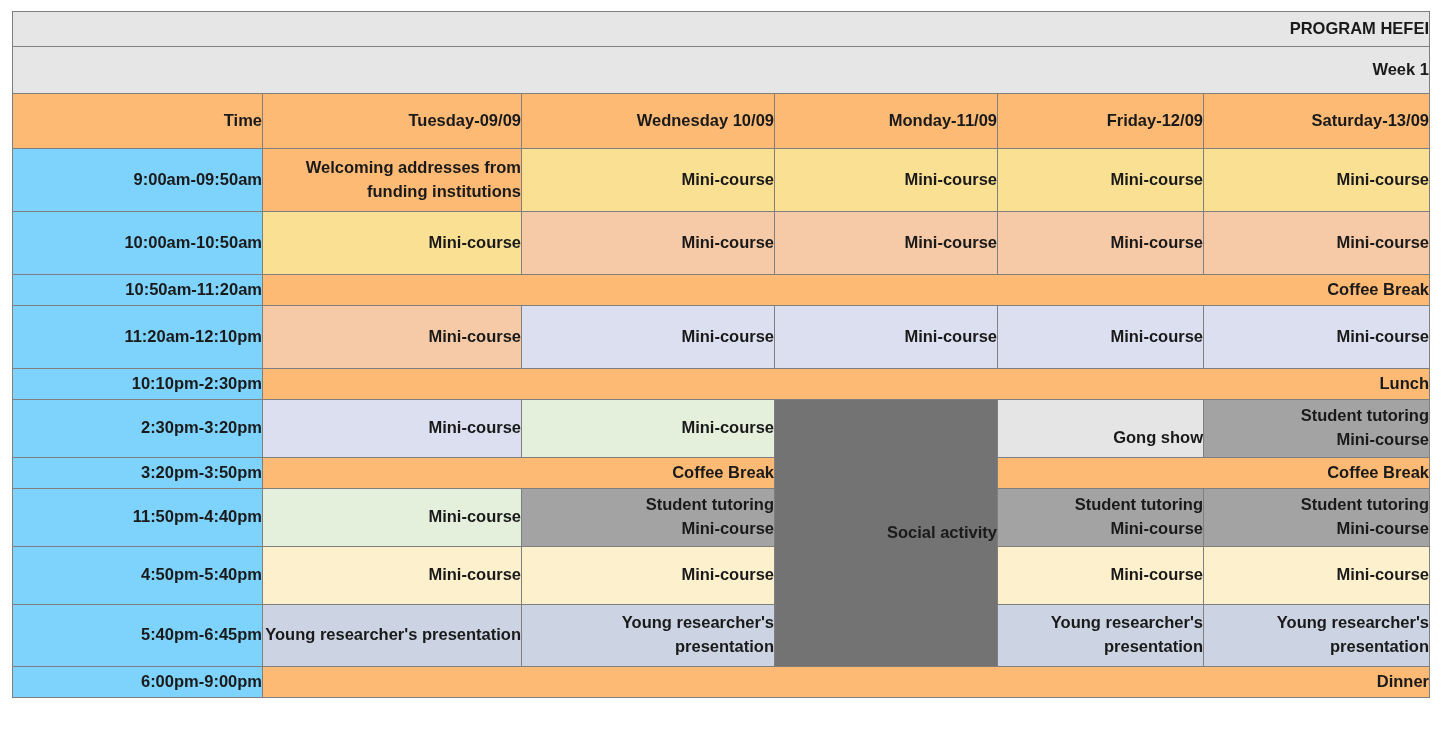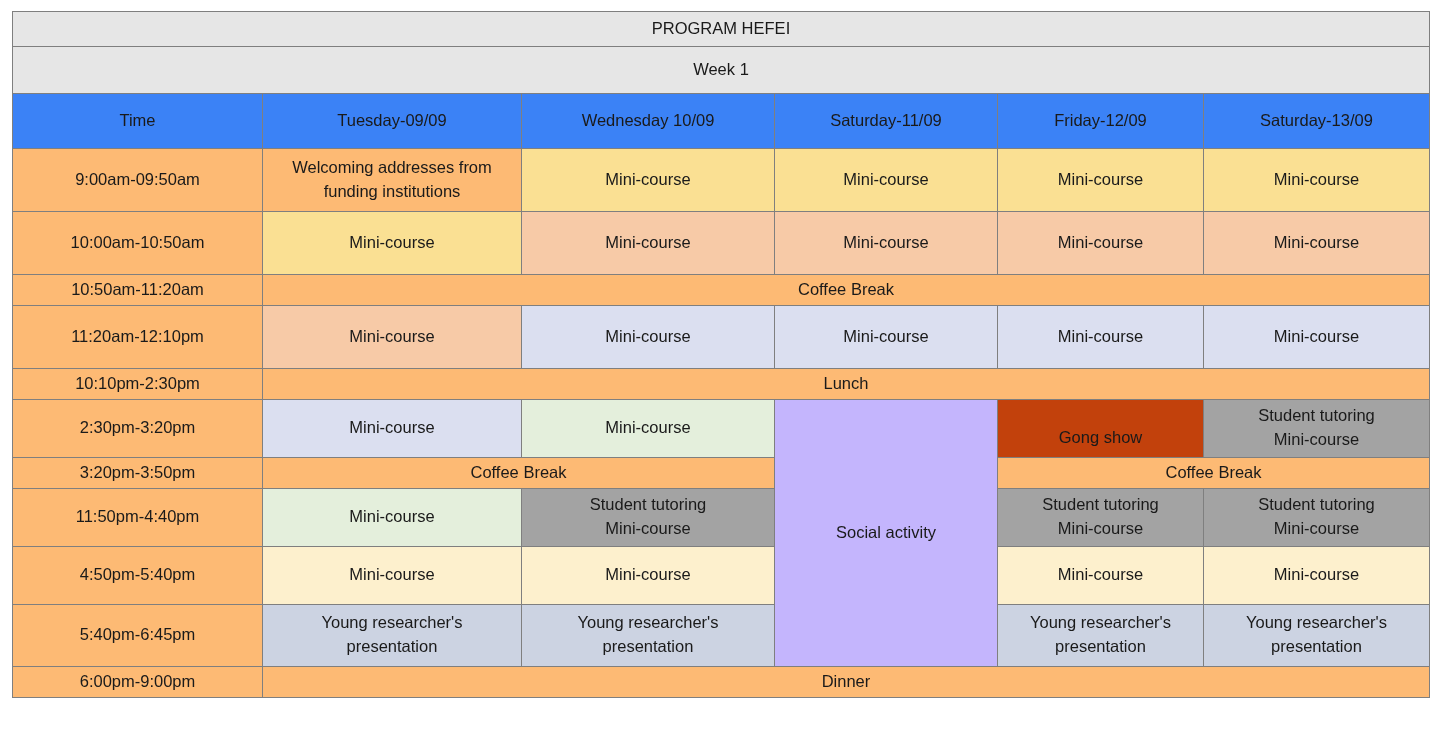--- a/index.html
+++ b/index.html
@@ -21,27 +21,27 @@
     position: absolute;
     left: 12px;
     top: 11px;
     width: 1417px;
     border-collapse: collapse;
     table-layout: fixed;
     background: #ffffff;
   }
   table.schedule td {
     border: 1px solid #7f7f7f;
-    text-align: center;
+    text-align: right;
     vertical-align: middle;
     font-size: 16.5px;
     color: #1a1a1a;
-    padding: 3px 20px;
+    padding: 3px 0;
     line-height: 1.45;
-    font-weight: 400;
+    font-weight: 700;
   }
   
   col.c-time { width: 250px; }
   col.c-tue  { width: 259px; }
   col.c-wed  { width: 253px; }
   col.c-thu  { width: 223px; }
   col.c-fri  { width: 206px; }
   col.c-sat  { width: 226px; }
 
   
@@ -49,44 +49,44 @@
     background: #e6e6e6;
     height: 35px;
     font-size: 16px;
   }
   td.week-cell {
     background: #e6e6e6;
     height: 47px;
     font-size: 16.5px;
   }
   td.colhead {
-    background: #3b82f6;
+    background: #fdba74;
     height: 55px;
     font-size: 16.5px;
   }
   td.timecell {
-    background: #fdba74;
+    background: #7dd3fc;
   }
 
   
   tr.r-tall td { height: 63px; }
   tr.r-short td { height: 16px; }
   tr.r-mid td  { height: 58px; }
   tr.r-pres td { height: 62px; }
 
   
   .fill-none    { background: #fdba74; }
   .fill-yellow  { background: #fae093; }
   .fill-peach   { background: #f7caa7; }
   .fill-blue    { background: #dbdff0; }
   .fill-green   { background: #e4efdc; }
   .fill-cyan    { background: #a3a3a3; }
   .fill-cream   { background: #fdf0cd; }
-  .fill-pink    { background: #c4b5fd; }
-  .fill-red     { background: #c2410c; }
+  .fill-pink    { background: #737373; }
+  .fill-red     { background: #e5e5e5; }
   .fill-grayblue{ background: #ccd3e2; }
 
   .two-line { line-height: 1.9; }
   .gong-text { padding-top: 20px; display: block; }
 </style>
 </head>
 <body>
 
 <div id="page">
 
@@ -106,21 +106,21 @@
       </tr>
 
       <tr>
         <td class="week-cell" colspan="6">Week 1</td>
       </tr>
 
       <tr>
         <td class="colhead">Time</td>
         <td class="colhead">Tuesday-09/09</td>
         <td class="colhead">Wednesday 10/09</td>
-        <td class="colhead">Saturday-11/09</td>
+        <td class="colhead">Monday-11/09</td>
         <td class="colhead">Friday-12/09</td>
         <td class="colhead">Saturday-13/09</td>
       </tr>
 
       <tr class="r-tall">
         <td class="timecell">9:00am-09:50am</td>
         <td class="fill-none">Welcoming addresses from funding institutions</td>
         <td class="fill-yellow">Mini-course</td>
         <td class="fill-yellow">Mini-course</td>
         <td class="fill-yellow">Mini-course</td>

